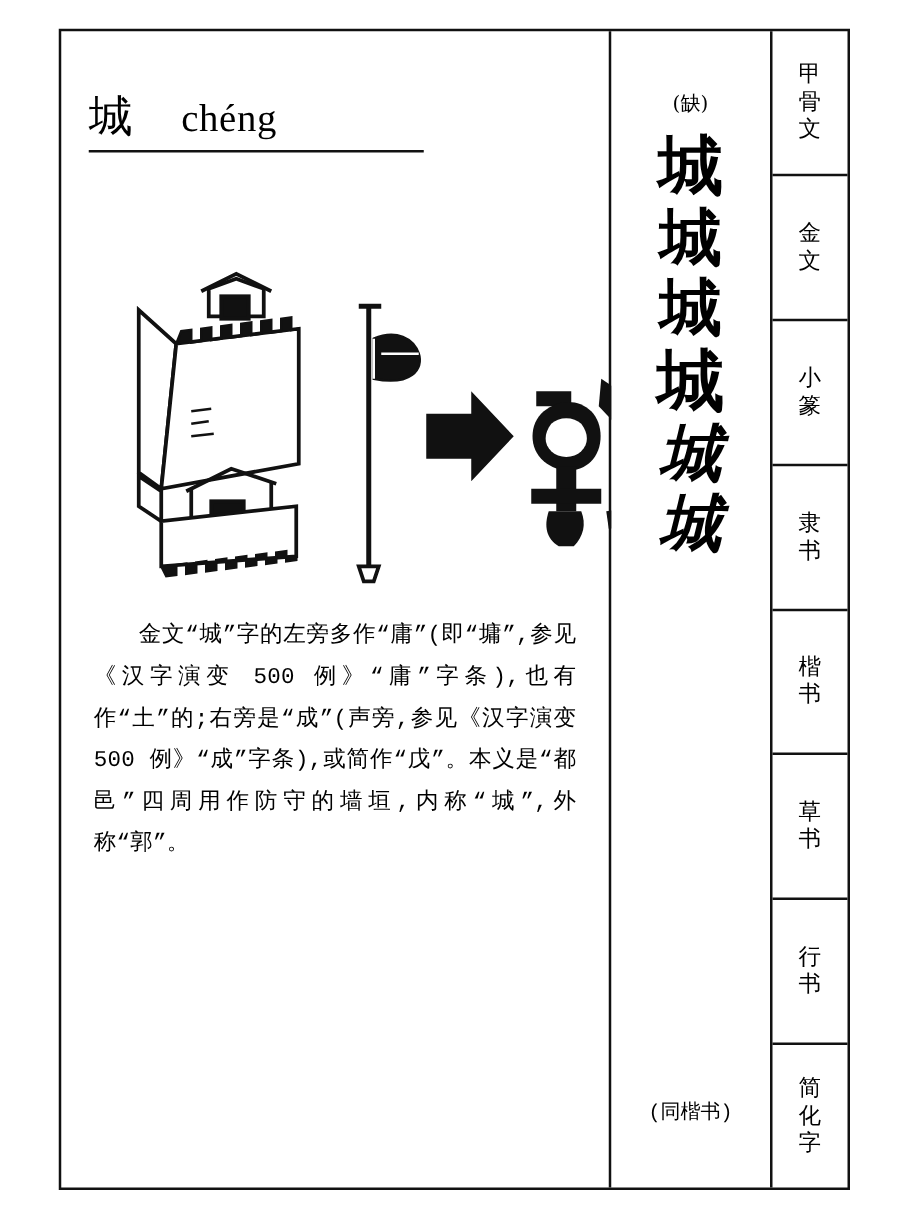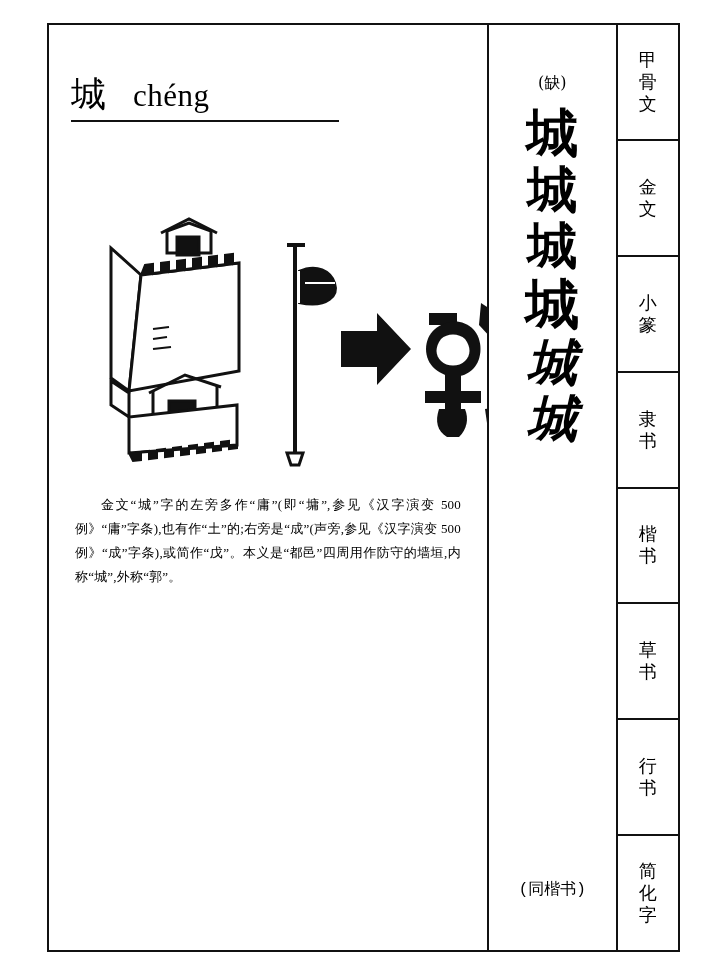--- a/index.html
+++ b/index.html
@@ -56,21 +56,21 @@
   .headword-char {
     font-family: "DejaVu Serif", serif;
     font-size: 35px;
     line-height: 1;
     letter-spacing: 1px;
   }
   .headword-pinyin {
     font-family: "Liberation Serif", serif;
     font-size: 31px;
     line-height: 1;
-    margin-left: 26px;
+    margin-left: 38px;
     letter-spacing: 0.5px;
   }
   .headword-underline {
     position: absolute;
     left: 22px;
     top: 95px;
     width: 268px;
     height: 2px;
     background: #111;
   }
@@ -81,22 +81,22 @@
     height: 330px;
     margin: 10px 0 0 0;
   }
   .illustration svg {
     display: block;
   }
 
   
   .explanation {
     margin: 10px 26px 0 26px;
-    font-family: Liberation Serif, serif;
-    font-size: 13px;
+    font-family: Liberation Mono, monospace;
+    font-size: 18px;
     line-height: 1.85;
     text-align: justify;
     text-justify: inter-ideograph;
     text-indent: 2em;
     letter-spacing: 0.2px;
   }
 
   
   .forms-col {
     position: relative;

